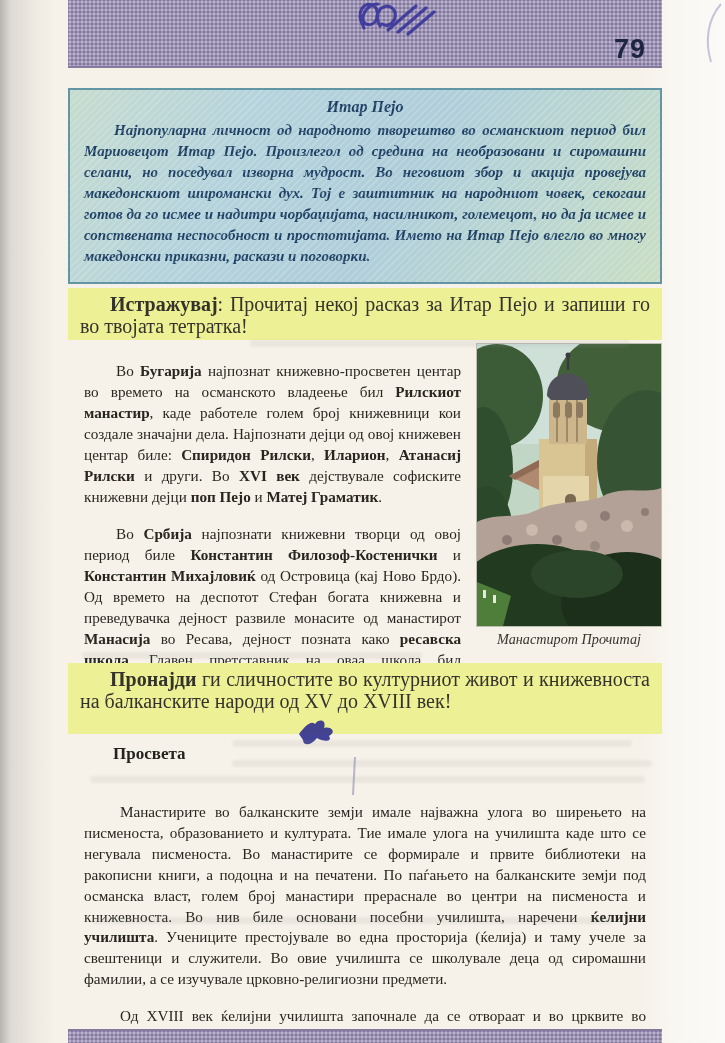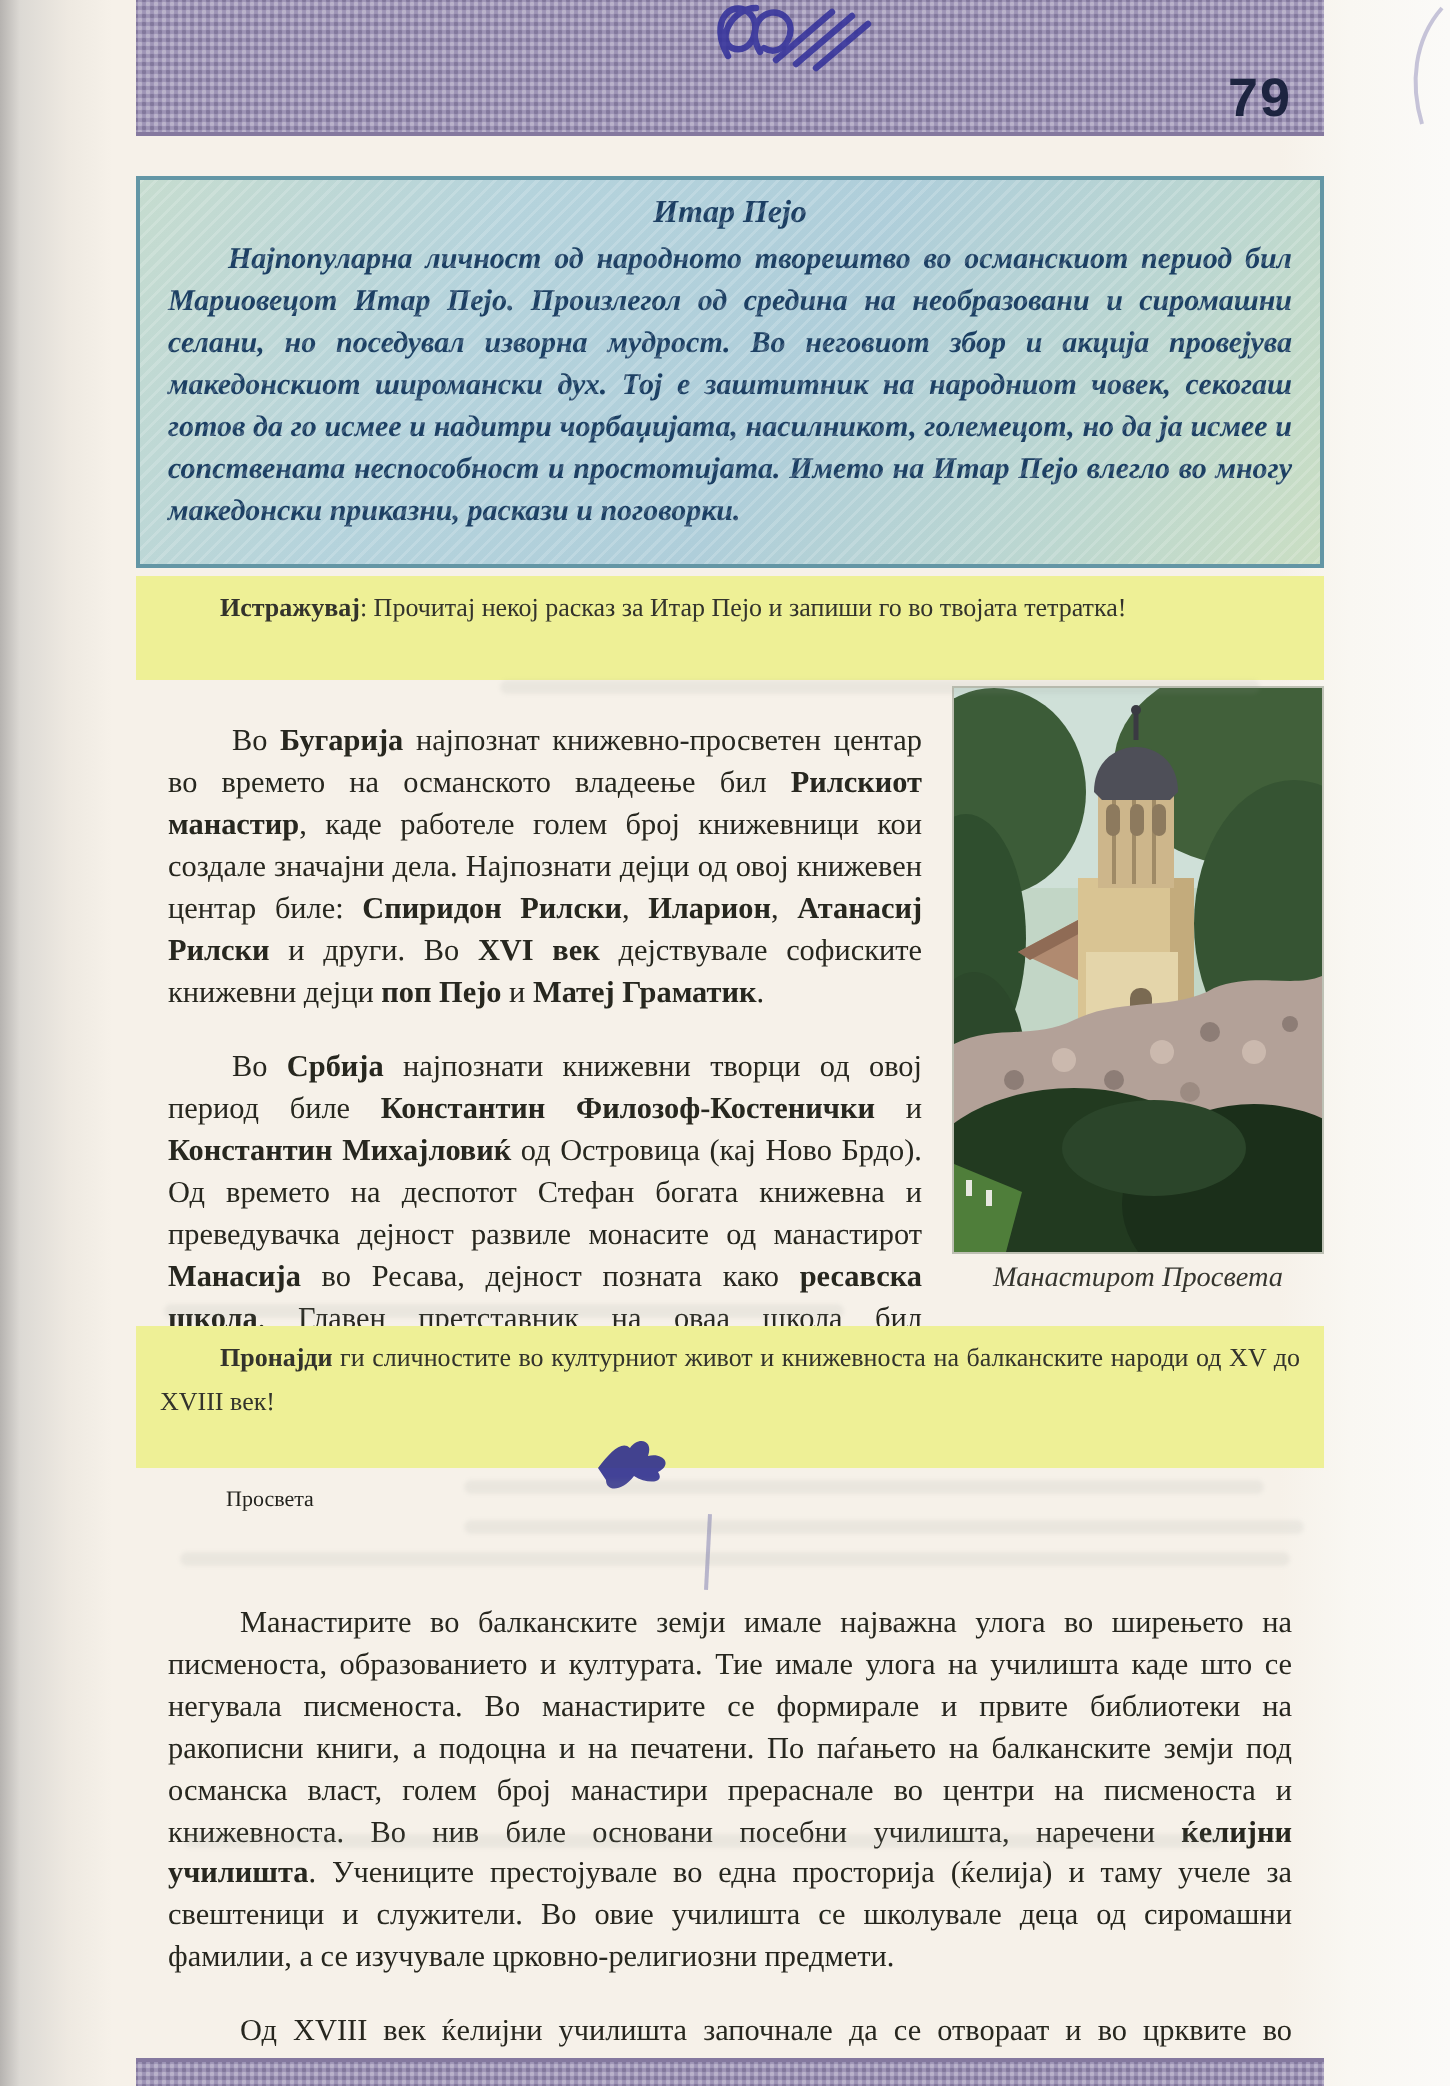--- a/index.html
+++ b/index.html
@@ -37,38 +37,38 @@
   }
   .infobox::after{content:"";position:absolute;inset:0;pointer-events:none;
     background:repeating-linear-gradient(135deg,rgba(255,255,255,.16) 0 1.5px,transparent 1.5px 5px);}
   .infobox h3{margin:1px 0 3px;text-align:center;font-size:16px;font-weight:bold;}
   .infobox p{margin:0;text-indent:30px;text-align:justify;}
 
   
   .task{
     position:absolute;left:68px;width:594px;box-sizing:border-box;
     background:var(--highlight-bg,#eef096);
-    padding:5px 12px 6px;font-size:13px;line-height:22px;color:#33332c;
+    padding:5px 12px 6px;font-size:20px;line-height:22px;color:#33332c;
   }
   .task p{margin:0;text-indent:30px;text-align:justify;}
   .task1{top:288px;height:52px;}
   .task2{top:663px;height:71px;}
 
   
   .col-left{position:absolute;left:68px;top:344px;width:409px;
     color:var(--body-text,#27271f);font-size:15.2px;line-height:21px;}
   .col-left p{margin:16px;text-indent:32px;text-align:justify;}
 
   .photo-fig{position:absolute;left:477px;top:344px;width:184px;margin:0;}
   .photo{width:184px;height:282px;overflow:hidden;box-shadow:0 0 0 1px rgba(120,130,110,.45);}
   .photo-fig figcaption{margin-top:5px;font-style:italic;font-size:14.2px;
     text-align:center;color:#35352e;}
 
   .section-heading{position:absolute;left:113px;top:744px;margin:0;
-    font-size:11px;font-weight:normal;color:#23231e;}
+    font-size:17px;font-weight:bold;color:#23231e;}
 
   .prosveta{position:absolute;left:68px;top:786px;width:594px;
     color:var(--body-text,#27271f);font-size:15.2px;line-height:20.9px;}
   .prosveta p{margin:16px;text-indent:36px;text-align:justify;}
 
   
   .inkblot{position:absolute;left:297px;top:718px;}
   .inkline{position:absolute;left:353px;top:757px;width:2px;height:38px;
     background:rgba(70,70,150,.35);transform:rotate(3deg);}
 
@@ -164,21 +164,21 @@
 
         <ellipse cx="60" cy="252" rx="80" ry="52" fill="#223a20"></ellipse>
         <ellipse cx="150" cy="258" rx="66" ry="50" fill="#1b2f1a"></ellipse>
         <ellipse cx="100" cy="230" rx="46" ry="24" fill="#2b452a"></ellipse>
 
         <polygon points="0,238 34,252 26,282 0,282" fill="#4f7e3a"></polygon>
         <rect x="6" y="246" width="3" height="8" fill="#e8e8e0"></rect>
         <rect x="16" y="251" width="3" height="8" fill="#e8e8e0"></rect>
       </svg>
     </div>
-    <figcaption>Манастирот Просвета</figcaption>
+    <figcaption>Манастирот Прочитај</figcaption>
   </figure>
 
   <aside class="task task2">
     <p><b>Пронајди</b><span> ги сличностите во културниот живот и книжевноста на балканските народи од XV до XVIII век!</span></p>
   </aside>
 
   <svg class="inkblot" width="42" height="36" viewBox="0 0 42 36">
     <path d="M2,16 C8,8 14,2 18,6 C22,0 30,2 27,10 C34,8 40,14 32,18 C36,24 26,24 20,20 C14,28 6,28 6,22 Z" fill="#2f2f8e" opacity="0.9"></path>
   </svg>
   <div class="inkline"></div>

